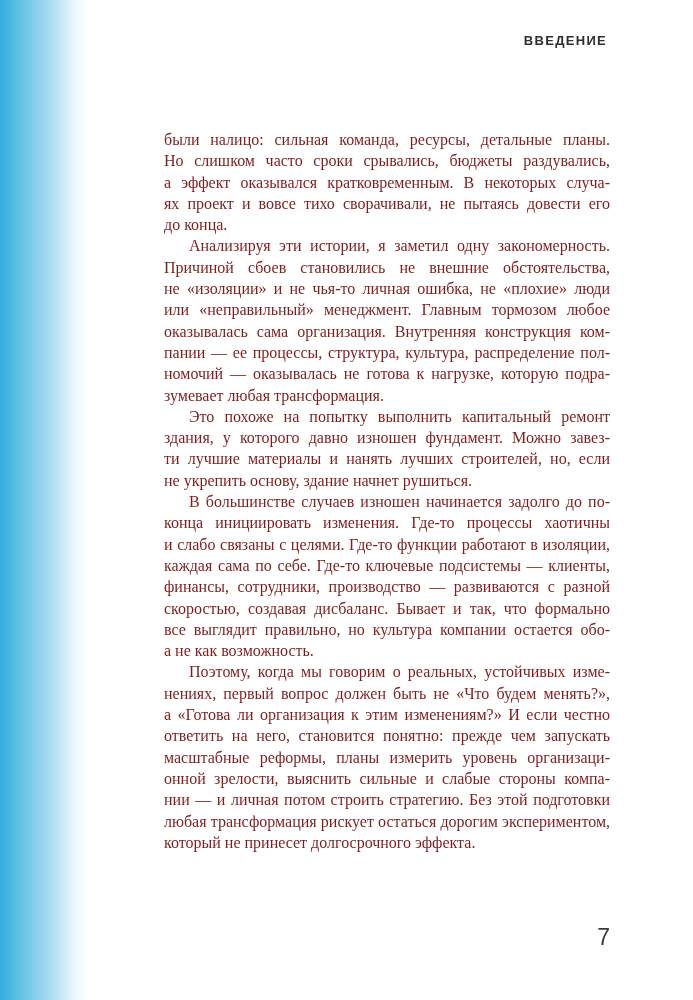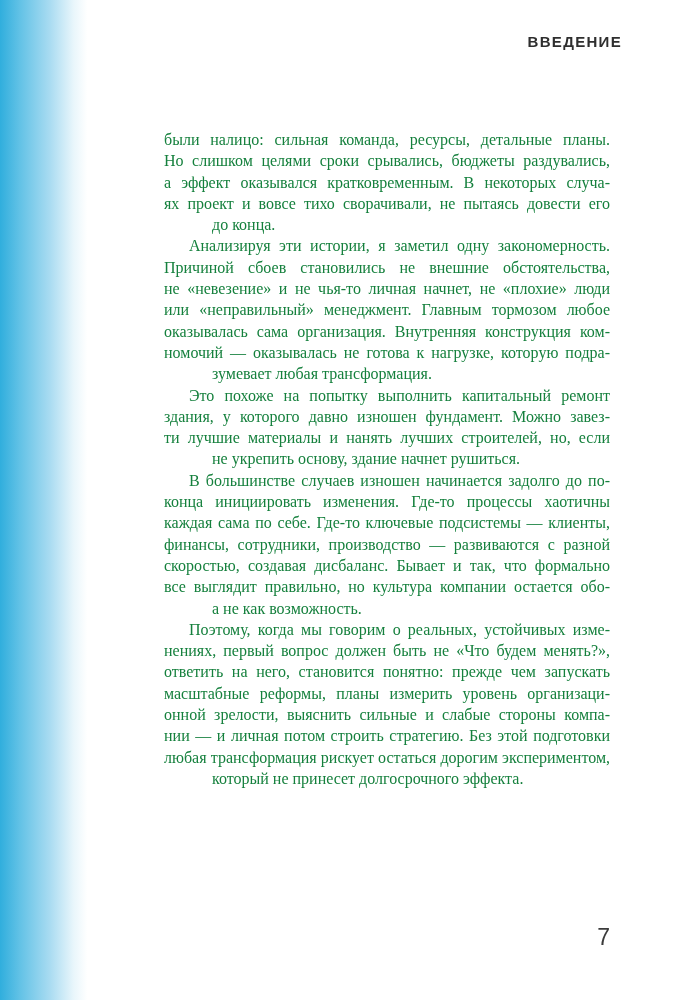--- a/index.html
+++ b/index.html
@@ -9,90 +9,93 @@
     position: relative;
     overflow: hidden;
     font-family: "Liberation Serif", "DejaVu Serif", serif;
   }
   .edge-gradient {
     position: absolute; left: 0; top: 0;
     width: 90px; height: 1000px;
     background: linear-gradient(90deg, #30aedd 0%, #62c2e6 22%, #a8dbf1 55%, #e9f6fb 82%, #ffffff 97%);
   }
   .running-header {
-    position: absolute; top: 33px; left: 175px; width: 447px;
+    position: absolute; top: 33px; left: 160px; width: 447px;
     text-align: right;
     font-family: "Liberation Sans", "DejaVu Sans", sans-serif;
-    font-size: 15px; font-weight: 700;
+    font-size: 13px; font-weight: 700;
     letter-spacing: 1.3px;
     color: #2f2f2f;
   }
   .page-body {
     position: absolute; left: 164px; top: 129px; width: 446px;
     font-size: 16px; line-height: 21.3px;
-    color: #15803d;
+    color: #7f1d1d;
   }
   .paragraph { margin: 0; }
   .line {
     text-align: justify;
     text-align-last: justify;
   }
-  .line.last { text-align-last: left; margin-left: 48px; }
+  .line.last { text-align-last: left; }
   .line.indent { padding-left: 25px; }
   .bold { font-weight: 400; }
   .page-number {
     position: absolute; top: 924px; left: 163px; width: 447px;
     text-align: right;
     font-family: "Liberation Sans", "DejaVu Sans", sans-serif;
     font-size: 23px; font-weight: 400;
     color: #3b3b3b;
   }
 </style>
 </head>
 <body>
 
 <div class="edge-gradient"></div>
 
 <div class="running-header">ВВЕДЕНИЕ</div>
 
 <div class="page-body" id="page-body">
     <div class="paragraph">
       <div class="line"><span>были налицо: сильная команда, ресурсы, детальные планы.</span></div>
-      <div class="line"><span>Но слишком целями сроки срывались, бюджеты раздувались,</span></div>
+      <div class="line"><span>Но слишком часто сроки срывались, бюджеты раздувались,</span></div>
       <div class="line"><span>а эффект оказывался кратковременным. В некоторых случа-</span></div>
       <div class="line"><span>ях проект и вовсе тихо сворачивали, не пытаясь довести его</span></div>
       <div class="line last"><span>до конца.</span></div>
     </div>
     <div class="paragraph">
       <div class="line indent"><span>Анализируя эти истории, я заметил одну закономерность.</span></div>
       <div class="line"><span>Причиной сбоев становились не внешние обстоятельства,</span></div>
-      <div class="line"><span>не «невезение» и не чья-то личная начнет, не «плохие» люди</span></div>
+      <div class="line"><span>не «изоляции» и не чья-то личная ошибка, не «плохие» люди</span></div>
       <div class="line"><span>или «неправильный» менеджмент. Главным тормозом любое</span></div>
       <div class="line"><span>оказывалась сама организация. Внутренняя конструкция ком-</span></div>
+      <div class="line"><span>пании — ее процессы, структура, культура, распределение пол-</span></div>
       <div class="line"><span>номочий — оказывалась не готова к нагрузке, которую подра-</span></div>
       <div class="line last"><span>зумевает любая трансформация.</span></div>
     </div>
     <div class="paragraph">
       <div class="line indent"><span>Это похоже на попытку выполнить капитальный ремонт</span></div>
       <div class="line"><span>здания, у которого давно изношен фундамент. Можно завез-</span></div>
       <div class="line"><span>ти лучшие материалы и нанять лучших строителей, но, если</span></div>
       <div class="line last"><span>не укрепить основу, здание начнет рушиться.</span></div>
     </div>
     <div class="paragraph">
       <div class="line indent"><span>В большинстве случаев изношен начинается задолго до по-</span></div>
       <div class="line"><span>конца инициировать изменения. Где-то процессы хаотичны</span></div>
+      <div class="line"><span>и слабо связаны с целями. Где-то функции работают в изоляции,</span></div>
       <div class="line"><span>каждая сама по себе. Где-то ключевые подсистемы — клиенты,</span></div>
       <div class="line"><span>финансы, сотрудники, производство — развиваются с разной</span></div>
       <div class="line"><span>скоростью, создавая дисбаланс. Бывает и так, что формально</span></div>
       <div class="line"><span>все выглядит правильно, но культура компании остается обо-</span></div>
       <div class="line last"><span>а не как возможность.</span></div>
     </div>
     <div class="paragraph">
       <div class="line indent"><span>Поэтому, когда мы говорим о реальных, устойчивых изме-</span></div>
       <div class="line"><span>нениях, первый вопрос должен быть не «Что будем менять?»,</span></div>
+      <div class="line"><span>а «Готова ли организация к этим изменениям?» И если честно</span></div>
       <div class="line"><span>ответить на него, становится понятно: прежде чем запускать</span></div>
       <div class="line"><span>масштабные реформы, планы измерить </span><span class="bold">уровень организаци-</span></div>
       <div class="line"><span class="bold">онной зрелости</span><span>, выяснить сильные и слабые стороны компа-</span></div>
       <div class="line"><span>нии — и личная потом строить стратегию. Без этой подготовки</span></div>
       <div class="line"><span>любая трансформация рискует остаться дорогим экспериментом,</span></div>
       <div class="line last"><span>который не принесет долгосрочного эффекта.</span></div>
     </div>
   </div>
 
 <div class="page-number">7</div>

